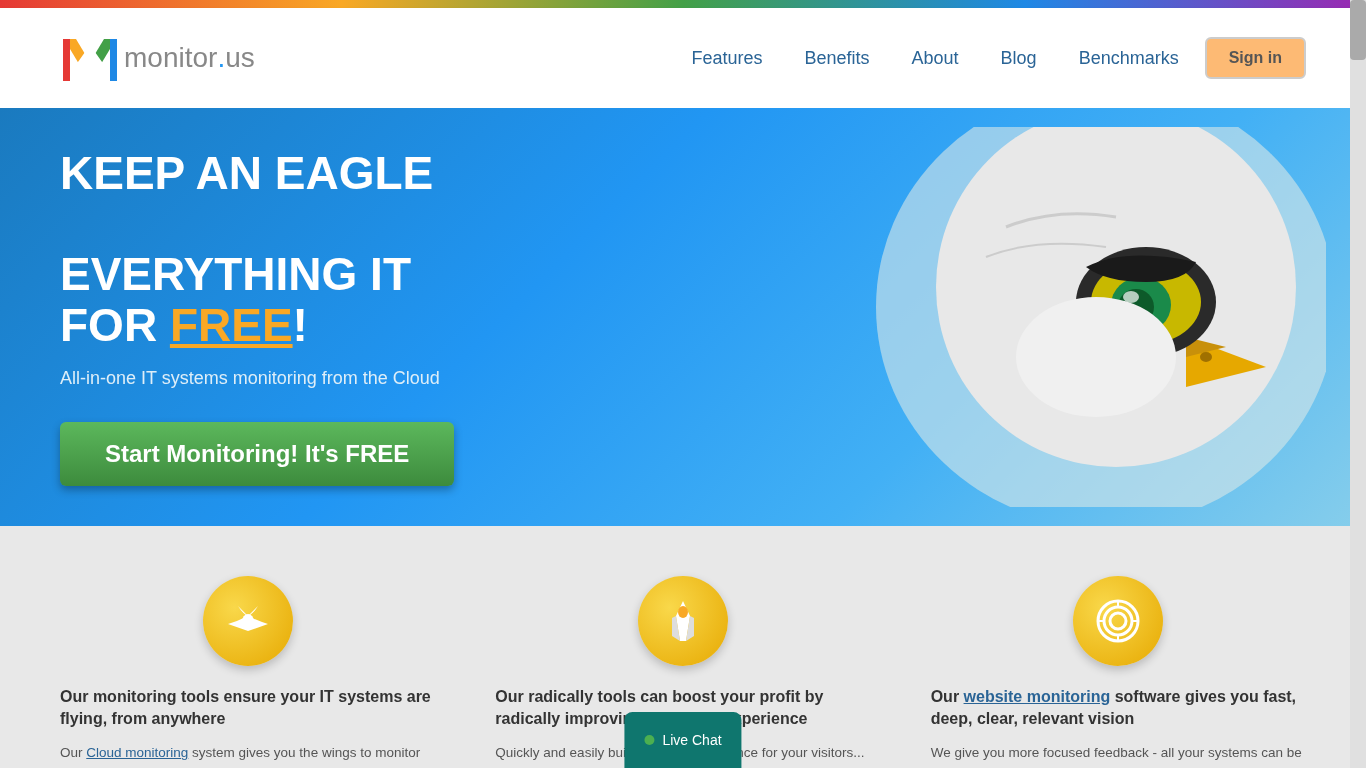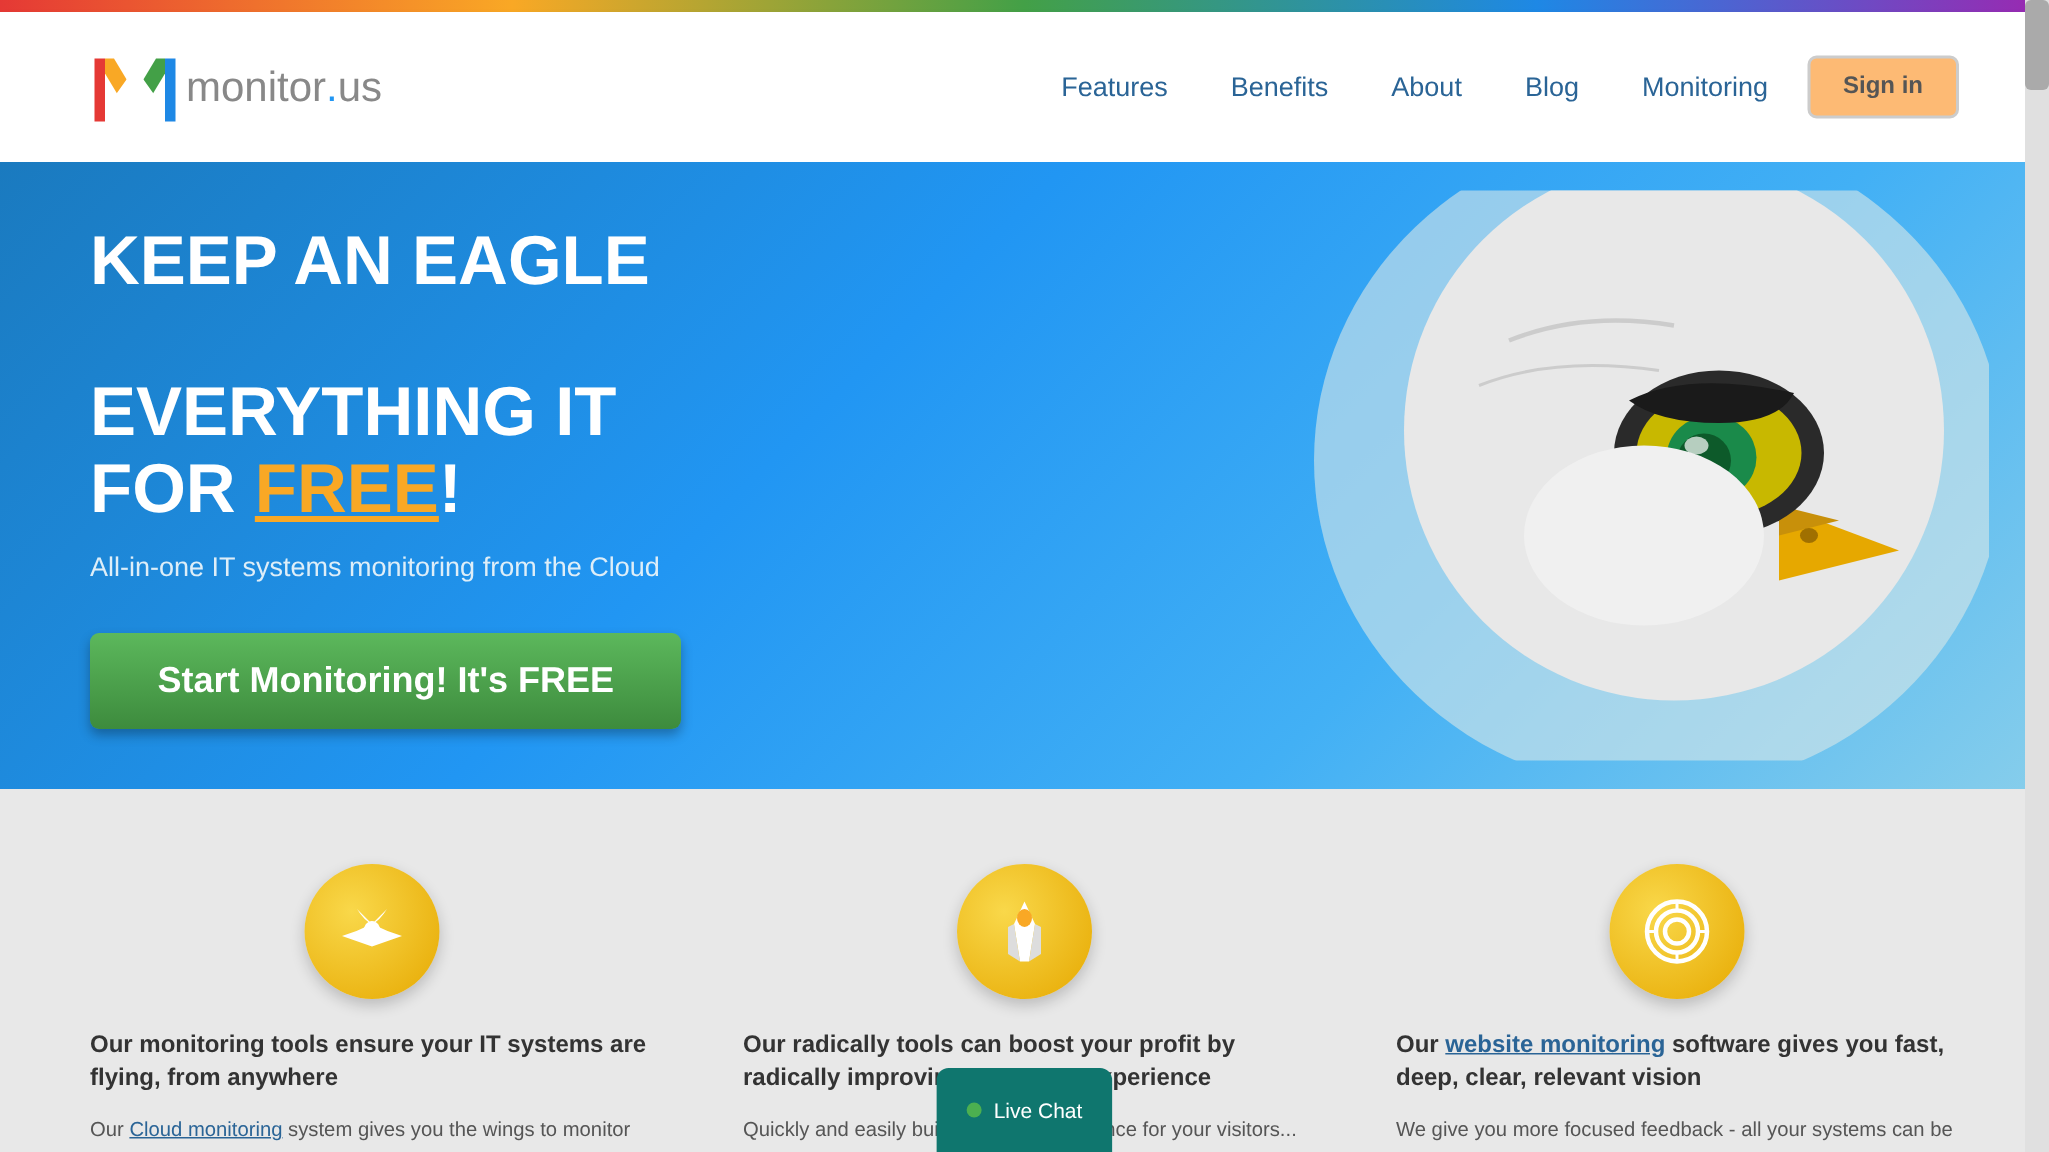--- a/index.html
+++ b/index.html
@@ -218,21 +218,21 @@
       <span style="font-size:28px;color:#888;font-weight:300;">monitor</span>
       <span style="font-size:28px;color:#2196F3;font-weight:300;">.</span>
       <span style="font-size:28px;color:#888;font-weight:300;">us</span>
     </div>
   </div>
   <nav>
     <a href="#" class="nav-link">Features</a>
     <a href="#" class="nav-link">Benefits</a>
     <a href="#" class="nav-link">About</a>
     <a href="#" class="nav-link">Blog</a>
-    <a href="#" class="nav-link">Monitoring</a>
+    <a href="#" class="nav-link">Benchmarks</a>
     <button class="sign-in-btn">Sign in</button>
   </nav>
 </header>
 
 <section class="hero">
   <div class="hero-content">
     <h1 class="hero-title">
       <span>KEEP AN EAGLE</span><br>
       <br>
       <span>EVERYTHING IT</span><br>

